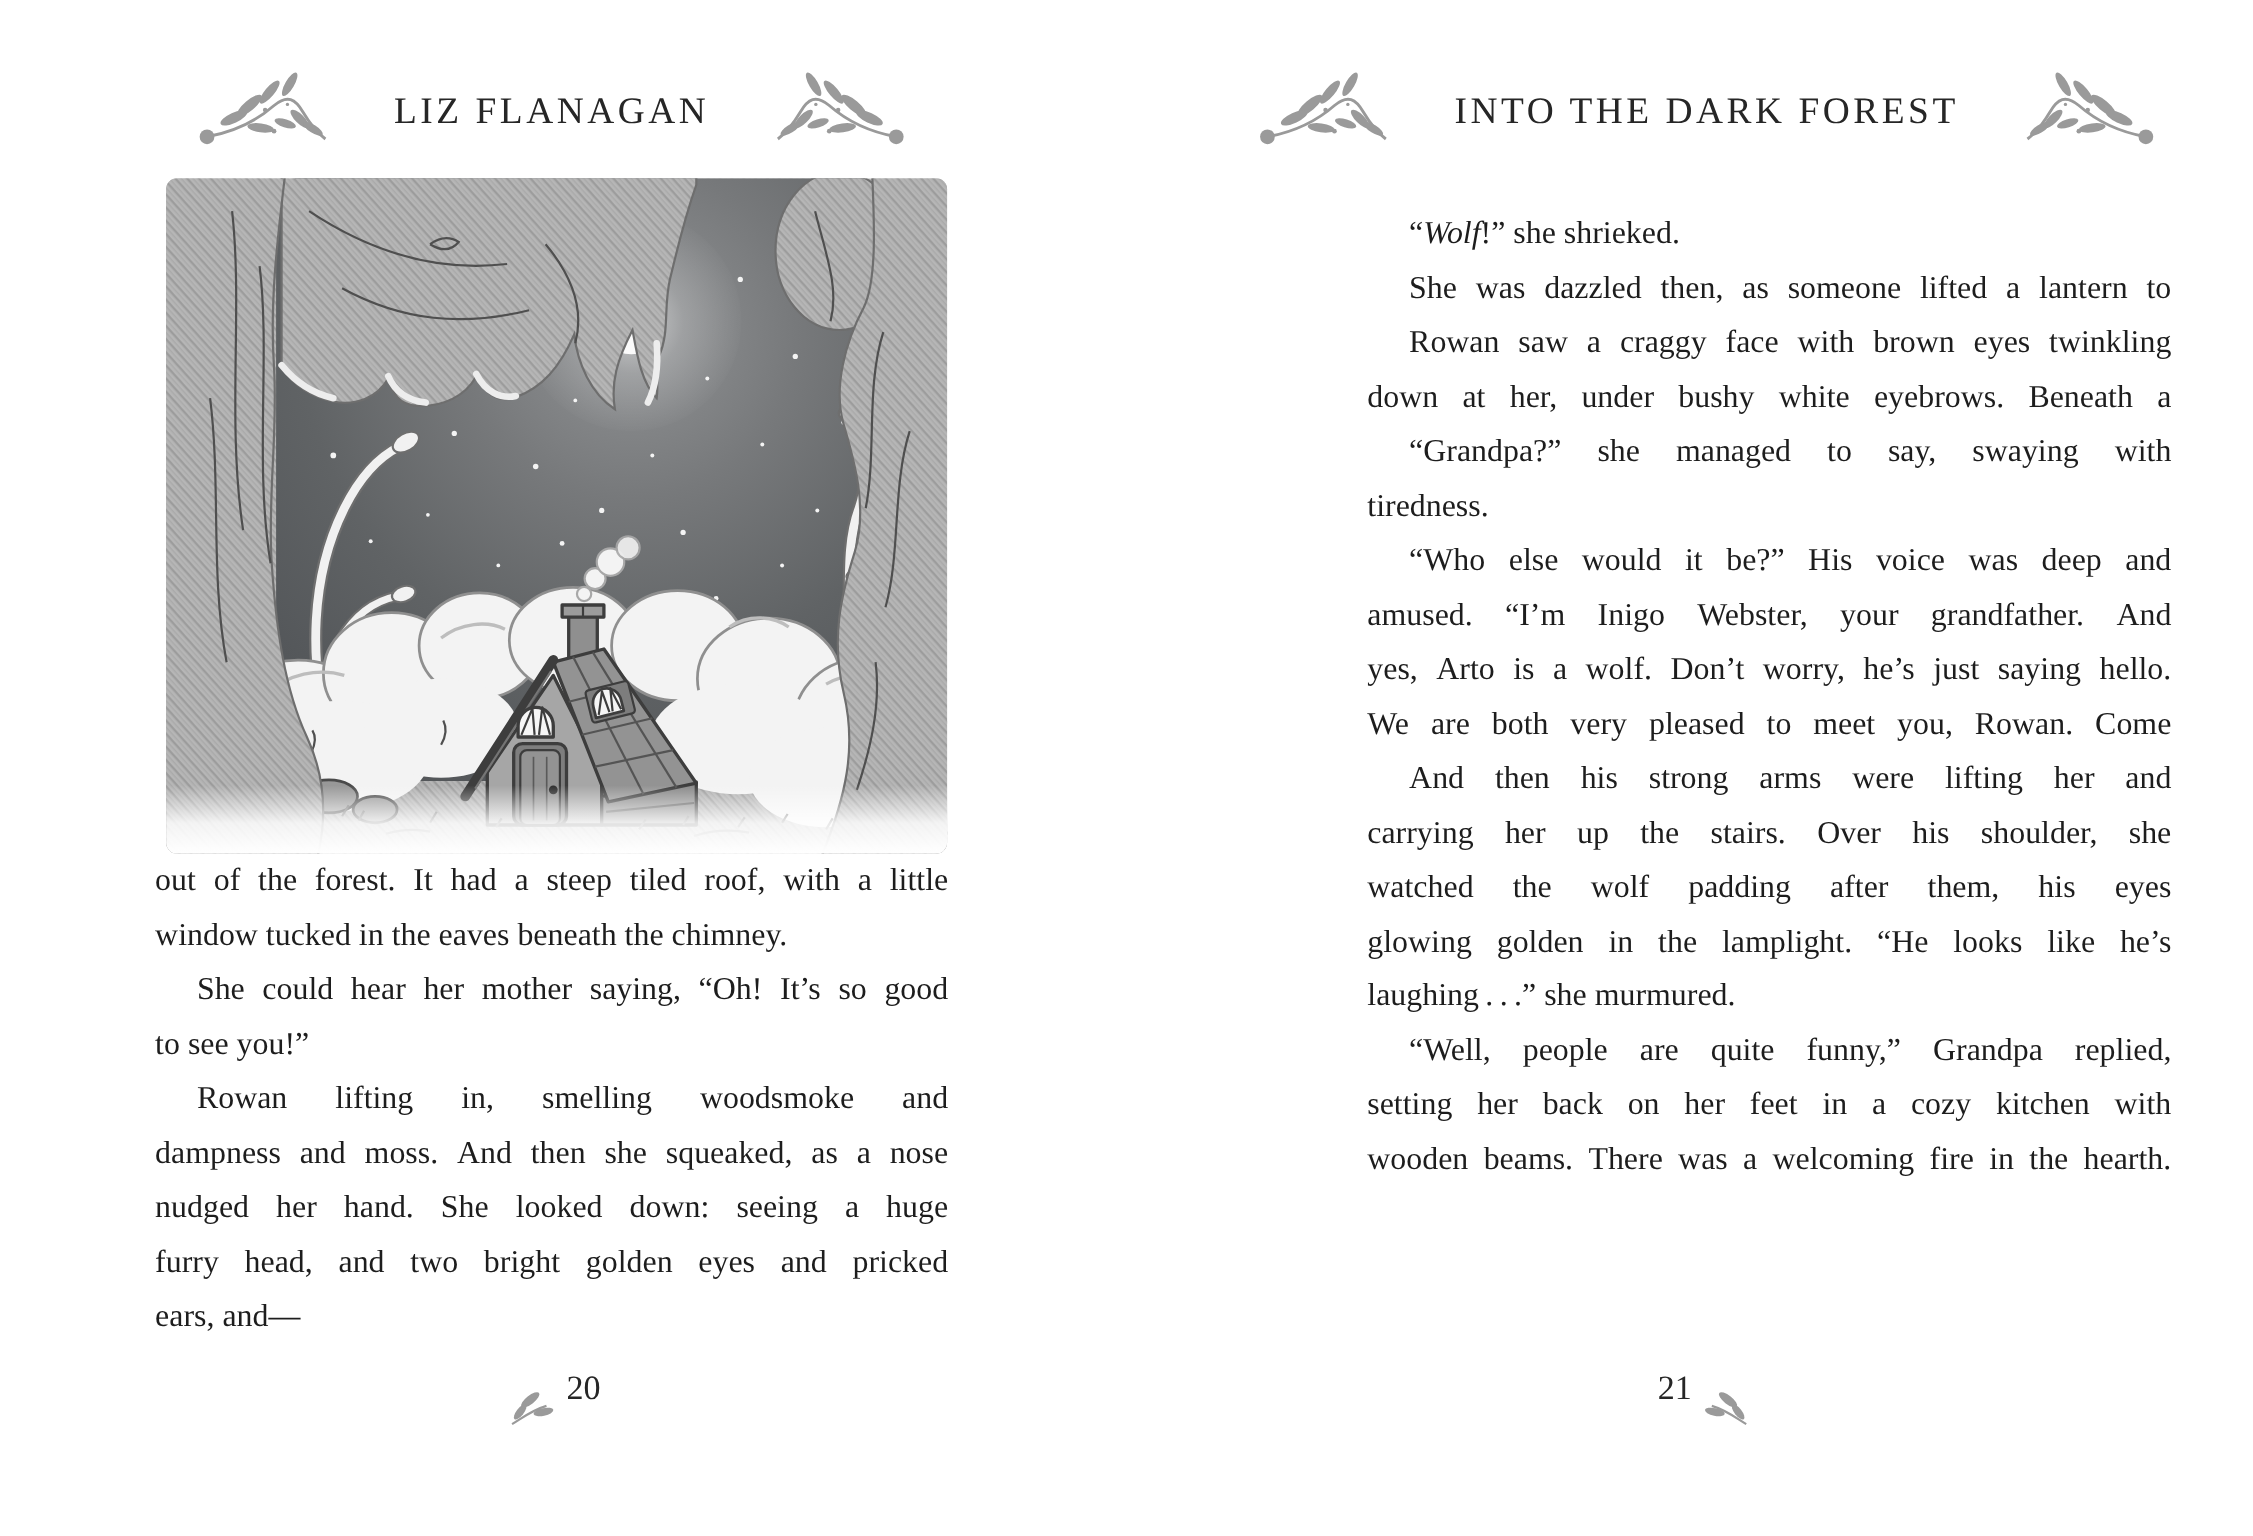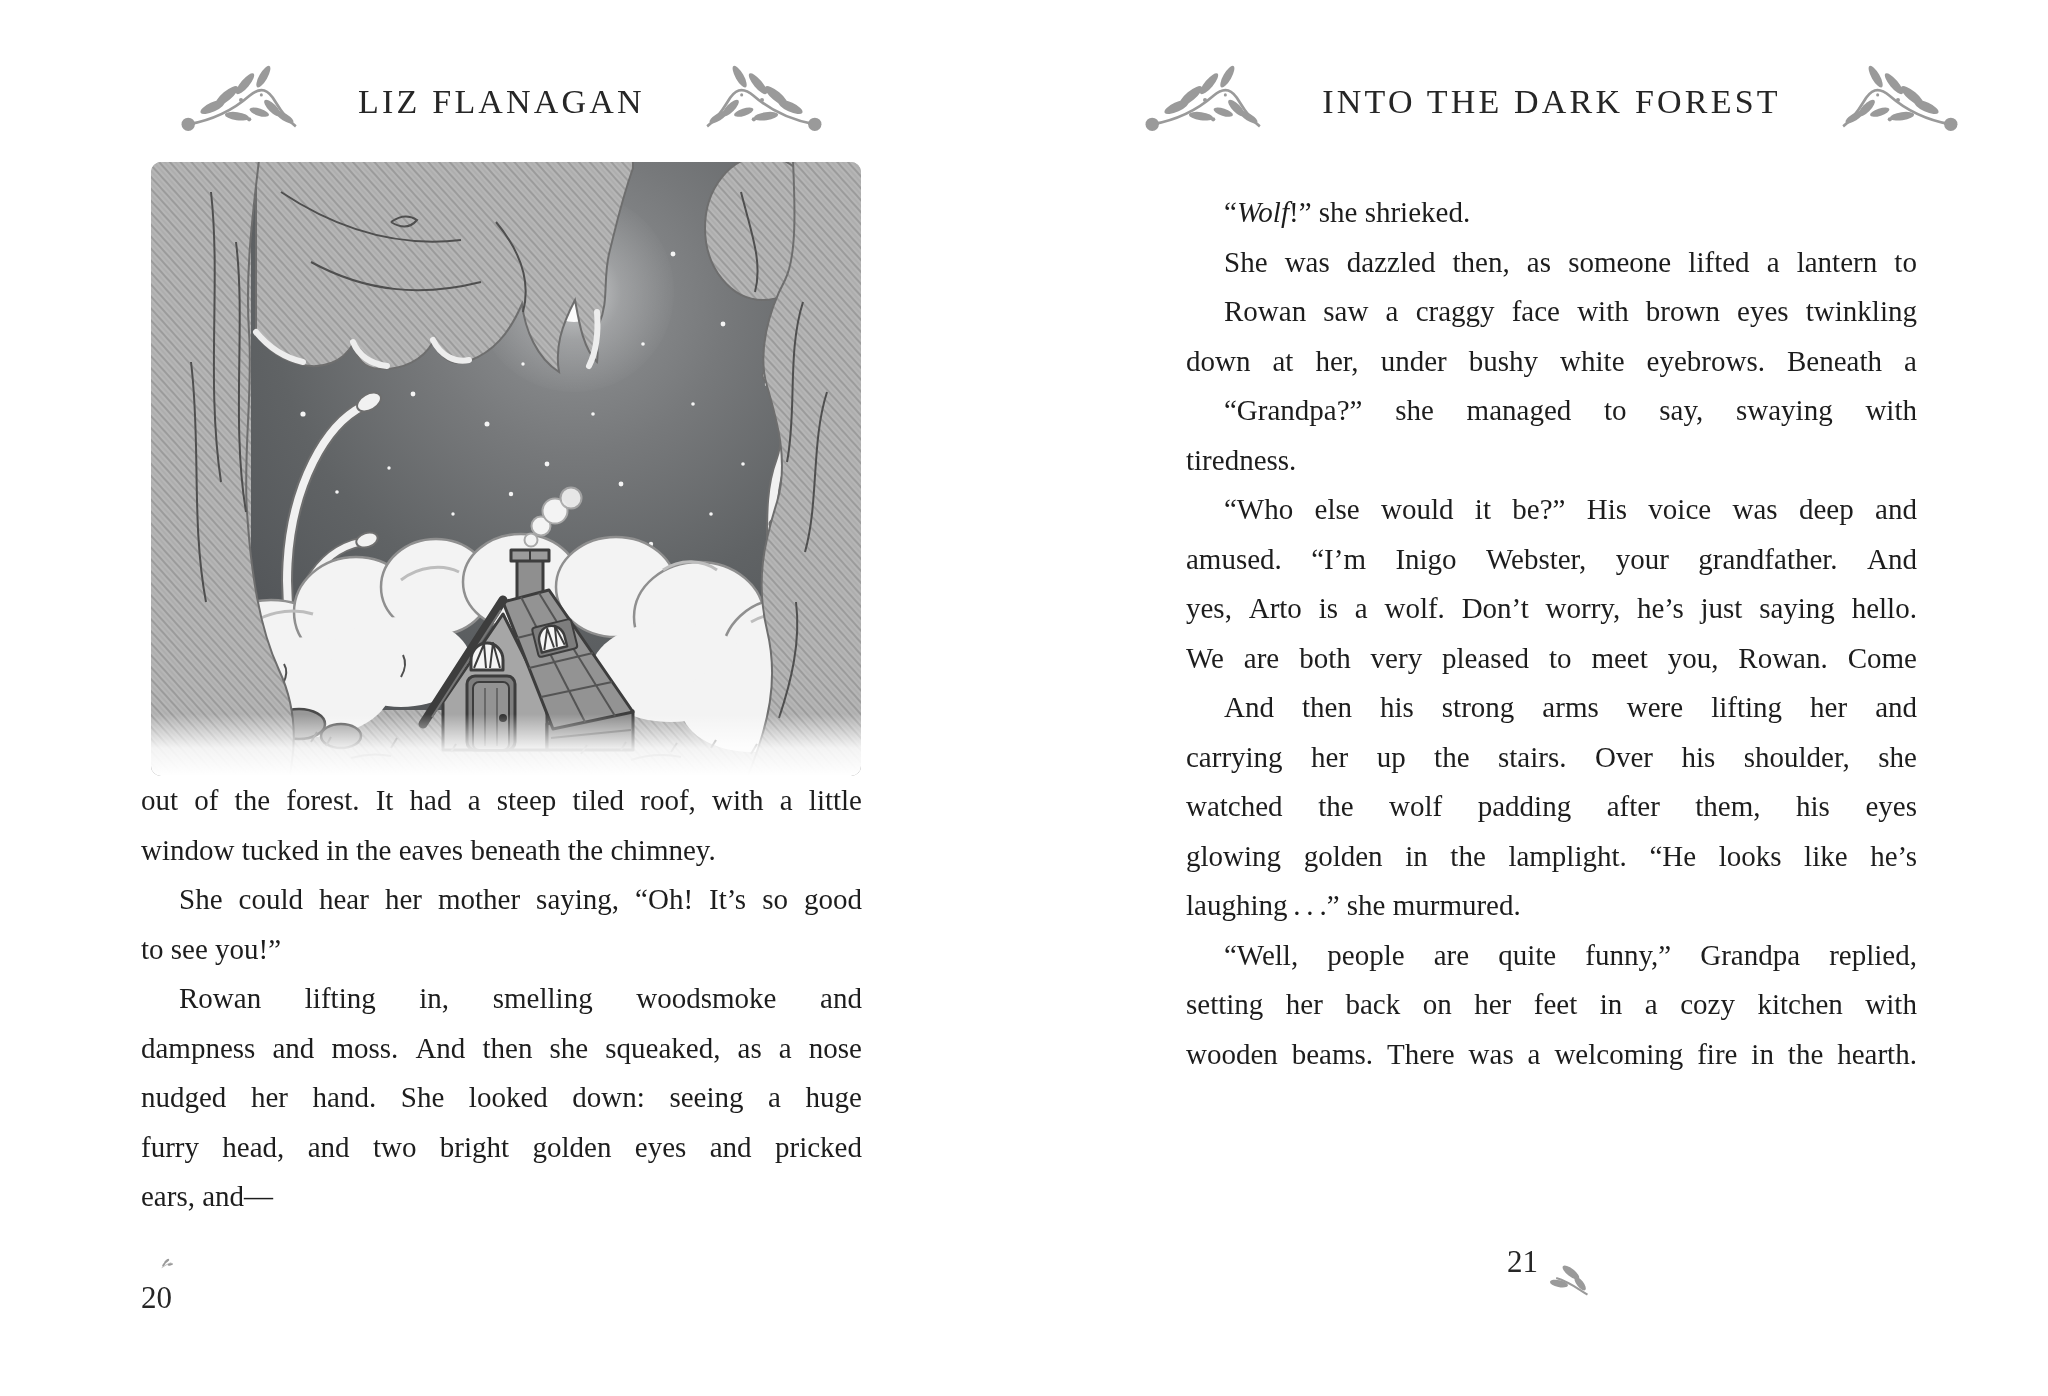--- a/index.html
+++ b/index.html
@@ -4,26 +4,26 @@
 <style>
   html,body{margin:0;padding:0;background:#ffffff;}
   body{position:relative;width:2048px;height:1396px;font-family:"Liberation Serif",serif;color:#1d1d1d;overflow:hidden;}
   .page-header{position:absolute;display:flex;align-items:center;justify-content:center;gap:52px;height:100px;}
   .page-header .hdr-label{font-size:34px;letter-spacing:3.2px;color:#262626;white-space:nowrap;}
   #left-header{left:141px;top:52px;width:721px;}
   #right-header{left:1186px;top:52px;width:731px;}
   .ornament{width:132px;height:82px;flex:0 0 auto;}
   .textcol{position:absolute;font-size:29px;}
   #left-text{left:141px;top:776px;width:721px;}
-  #right-text{left:1186px;top:188px;width:731px;}
+  #right-text{left:1243px;top:188px;width:731px;}
   .line{height:49.5px;line-height:49.5px;white-space:nowrap;}
   .line.justify{display:flex;justify-content:space-between;white-space:normal;}
   .line.indent{padding-left:38px;}
   .page-footer{position:absolute;display:flex;justify-content:center;align-items:flex-start;gap:6px;height:80px;}
-  #left-footer{left:141px;top:1240px;width:721px;flex-direction:column;}
+  #left-footer{left:141px;top:1240px;width:721px;}
   #right-footer{left:1186px;top:1240px;width:731px;}
   .page-num{font-size:31px;color:#262626;line-height:44px;}
   .foot-leaf{width:52px;height:46px;margin-top:16px;}
   #illustration{position:absolute;left:150px;top:162px;width:712px;height:614px;}
 </style>
 </head>
 <body>
 
 <div class="page-header" id="left-header">
   <svg class="ornament" viewBox="0 0 130 80">

